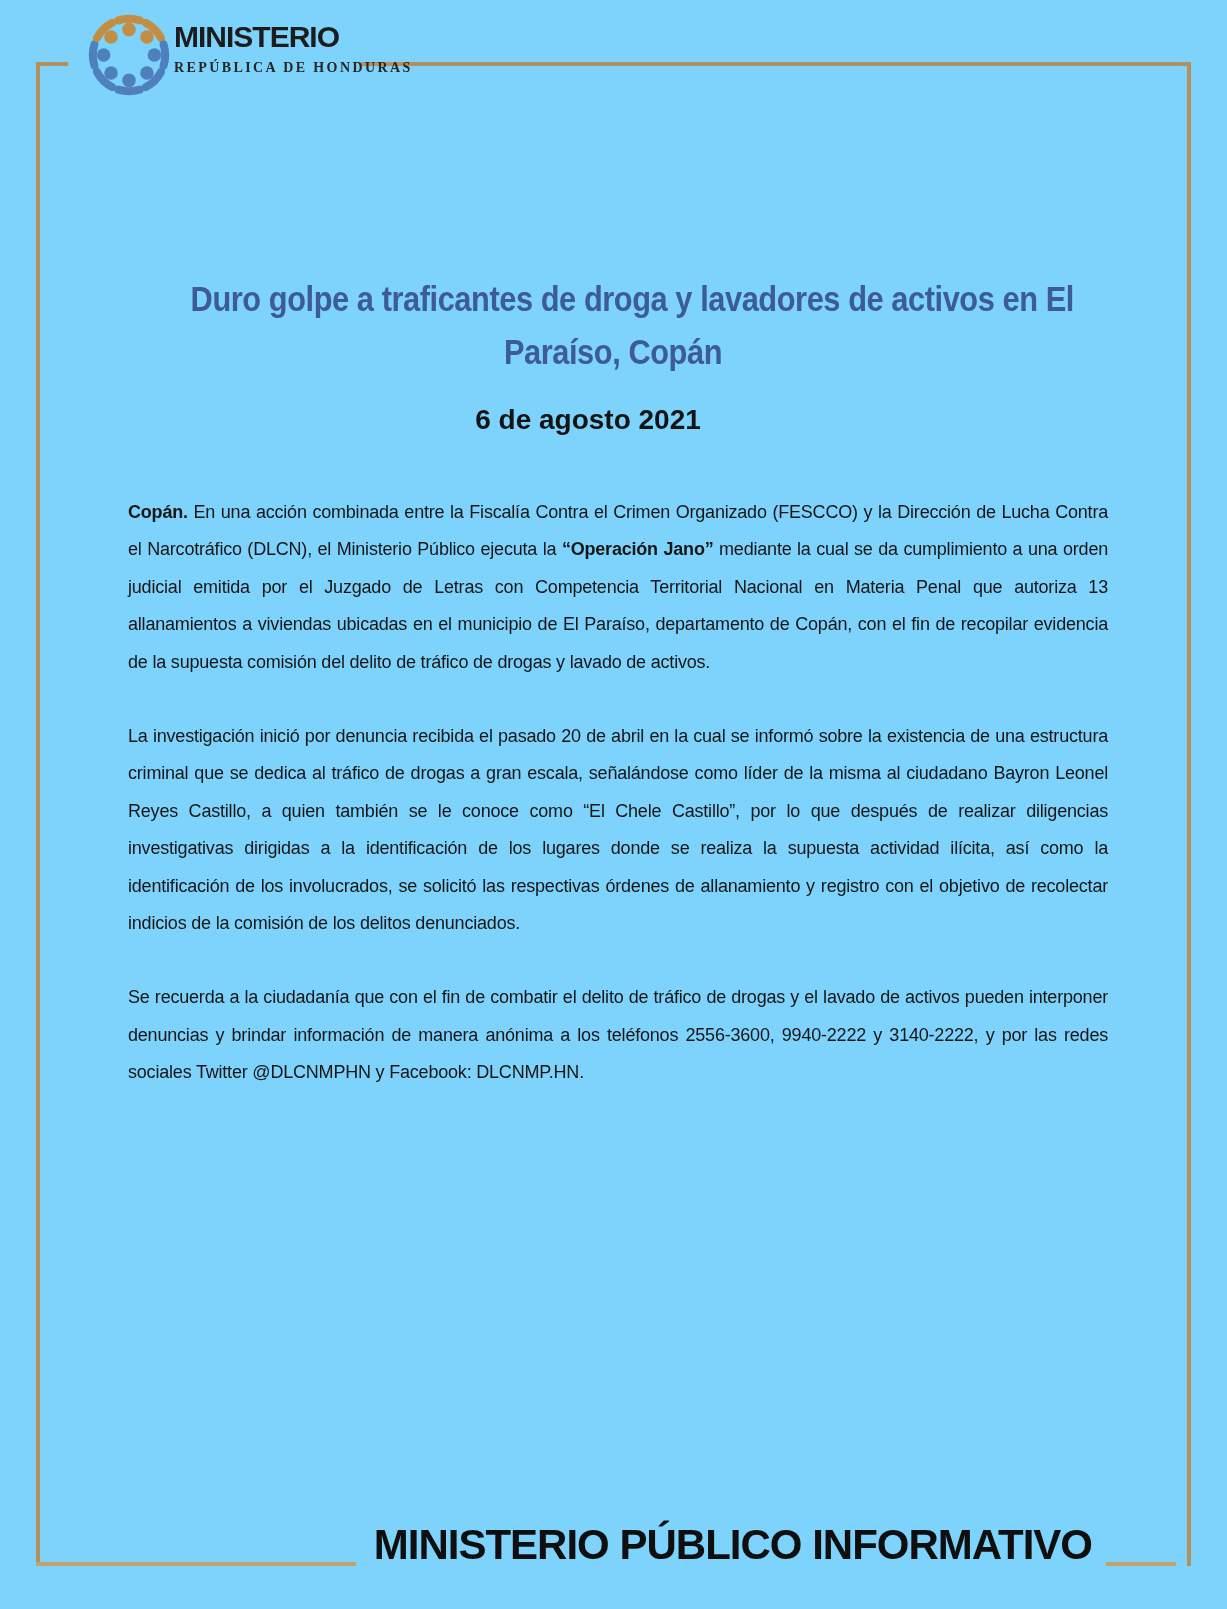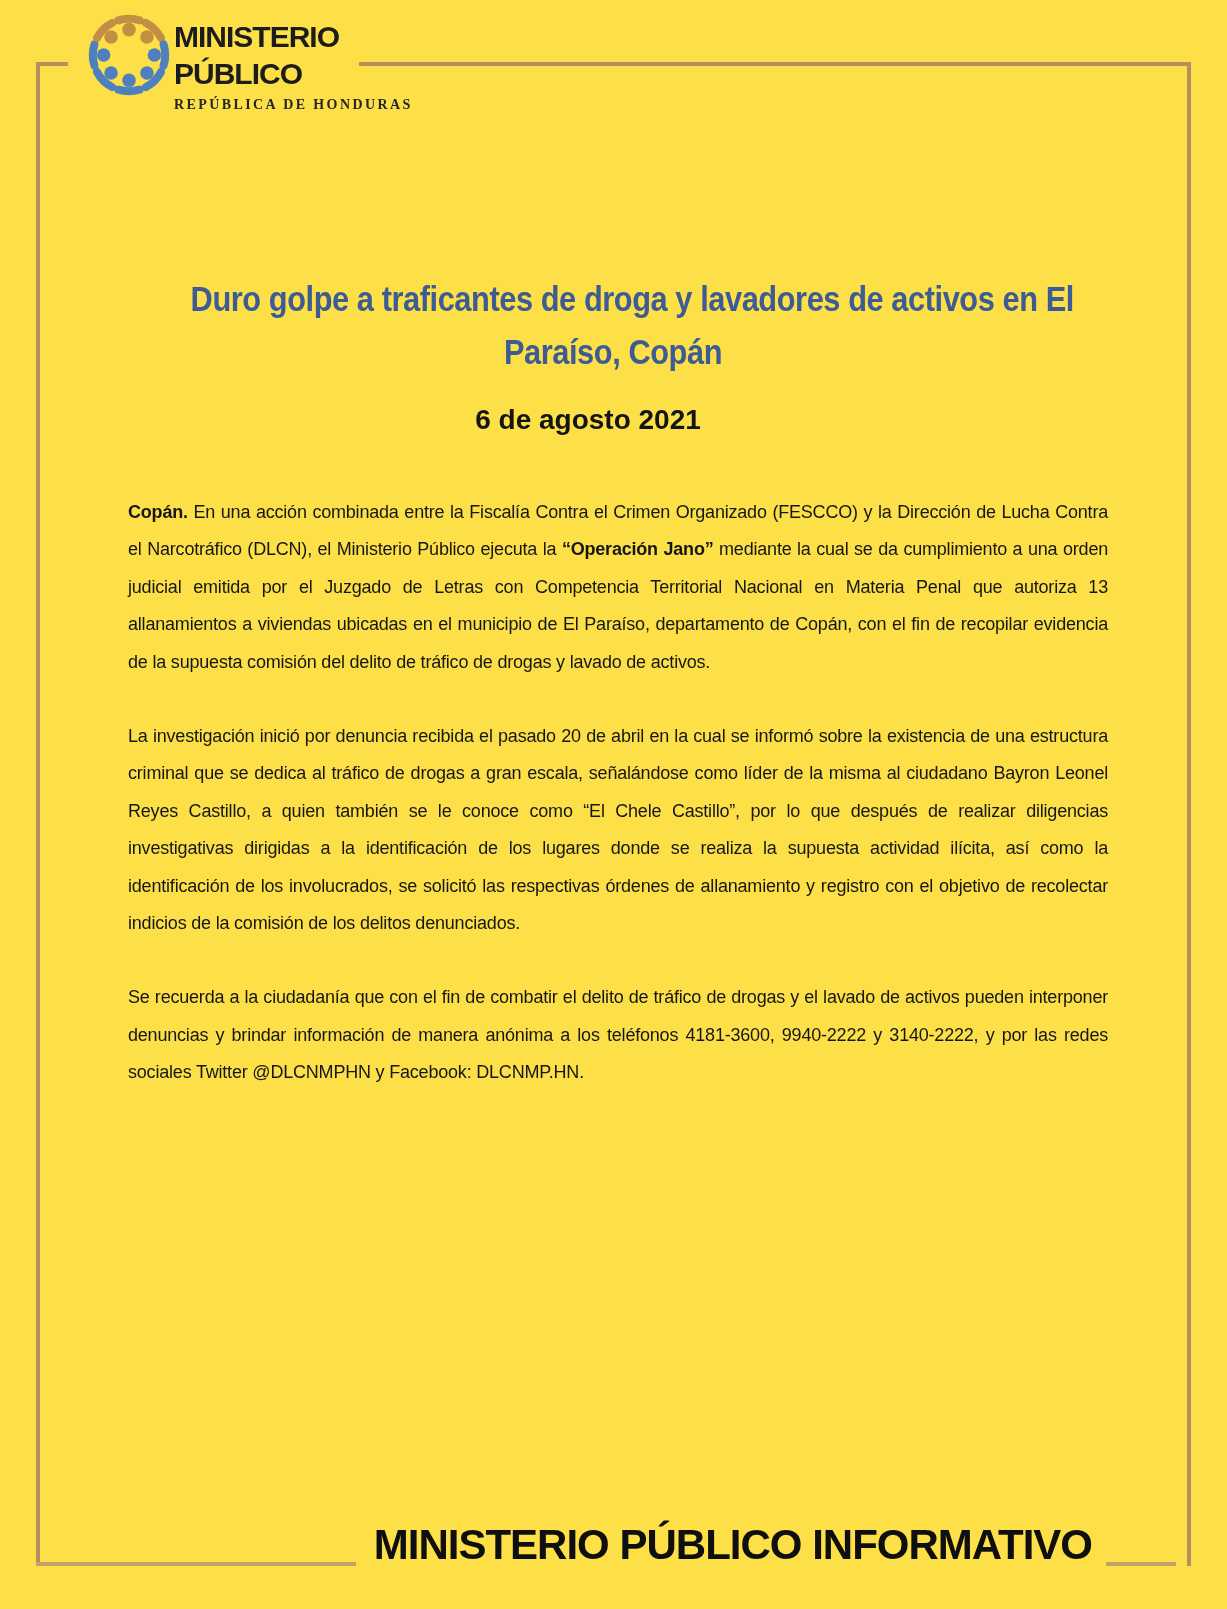--- a/index.html
+++ b/index.html
@@ -1,19 +1,19 @@
 <!DOCTYPE html>
 <html lang="es"><head>
 <meta charset="utf-8">
 <style>
   html,body{margin:0;padding:0;background:#ffffff;}
   .page{
     position:relative;
     width:1227px;height:1609px;
-    background:#fde047;
+    background:#7dd3fc;
     overflow:hidden;
     font-family:"Liberation Sans", sans-serif;
   }
   
   .rule{position:absolute;background:#b3905c;}
   .rule-left{left:36px;top:62px;width:4px;height:1504px;}
   .rule-right{left:1187px;top:62px;width:4px;height:1504px;}
   .rule-top-stub{left:36px;top:62px;width:32px;height:4px;}
   .rule-top{left:359px;top:62px;width:832px;height:4px;}
   
@@ -92,36 +92,35 @@
         <path d="M 61.3 89.8 A 38.5 38.5 0 0 1 38.7 89.8" fill="none" stroke="#4f80be" stroke-width="8.5" stroke-linecap="round"></path>
         <circle cx="30.9" cy="72.1" r="7.2" fill="#4f80be"></circle>
         <path d="M 31.9 87.0 A 38.5 38.5 0 0 1 16.0 71.1" fill="none" stroke="#4f80be" stroke-width="8.5" stroke-linecap="round"></path>
         <circle cx="23.0" cy="53.0" r="7.2" fill="#4f80be"></circle>
         <path d="M 13.2 64.3 A 38.5 38.5 0 0 1 13.2 41.7" fill="none" stroke="#4f80be" stroke-width="8.5" stroke-linecap="round"></path>
         <circle cx="30.9" cy="33.9" r="7.2" fill="#c28e44"></circle>
         <path d="M 16.0 34.9 A 38.5 38.5 0 0 1 31.9 19.0" fill="none" stroke="#c28e44" stroke-width="8.5" stroke-linecap="round"></path>
       </svg>
     <div class="wordmark">
       <div class="brand-line">MINISTERIO</div>
-      <div class="brand-line">PÚBLICO</div>
       <div class="brand-sub">REPÚBLICA DE HONDURAS</div>
     </div>
   </div>
 
   <div class="headline">
     <div>Duro golpe a traficantes de droga y lavadores de activos en El</div>
     <div>Paraíso, Copán</div>
   </div>
 
   <div class="date">6 de agosto 2021</div>
 
   <div class="body-text">
     <p><span class="b">Copán.</span><span>  En una acción combinada entre la Fiscalía Contra el Crimen Organizado (FESCCO) y la Dirección de Lucha Contra el Narcotráfico (DLCN), el Ministerio Público ejecuta la </span><span class="b">“Operación Jano”</span><span> mediante la cual se da cumplimiento a una orden judicial emitida por el Juzgado de Letras con Competencia Territorial Nacional en Materia Penal que autoriza 13 allanamientos a viviendas ubicadas en el municipio de El Paraíso, departamento de Copán, con el fin de recopilar evidencia de la supuesta comisión del delito de tráfico de drogas y lavado de activos.</span></p>
     <p>La investigación inició por denuncia recibida el pasado 20 de abril en la cual se informó sobre la existencia de una estructura criminal que se dedica al tráfico de drogas a gran escala, señalándose como líder de la misma al ciudadano Bayron Leonel Reyes Castillo, a quien también se le conoce como “El Chele Castillo”,  por lo que después de realizar diligencias investigativas dirigidas a la identificación de los lugares donde se realiza la supuesta actividad ilícita, así como la identificación de los involucrados, se solicitó las respectivas órdenes de allanamiento y registro con el objetivo de recolectar indicios de la comisión de los delitos denunciados.</p>
-    <p>Se recuerda a la ciudadanía que con el fin de combatir el delito de tráfico de drogas y el lavado de activos pueden interponer denuncias y brindar información de manera anónima a los teléfonos 4181-3600, 9940-2222 y 3140-2222, y por las redes sociales Twitter @DLCNMPHN y Facebook: DLCNMP.HN.</p>
+    <p>Se recuerda a la ciudadanía que con el fin de combatir el delito de tráfico de drogas y el lavado de activos pueden interponer denuncias y brindar información de manera anónima a los teléfonos 2556-3600, 9940-2222 y 3140-2222, y por las redes sociales Twitter @DLCNMPHN y Facebook: DLCNMP.HN.</p>
   </div>
 
   <div class="footer">
     <div class="footer-rule grow"></div>
     <div class="footer-title">MINISTERIO PÚBLICO INFORMATIVO</div>
     <div class="footer-rule end"></div>
   </div>
 
 </div>
 

